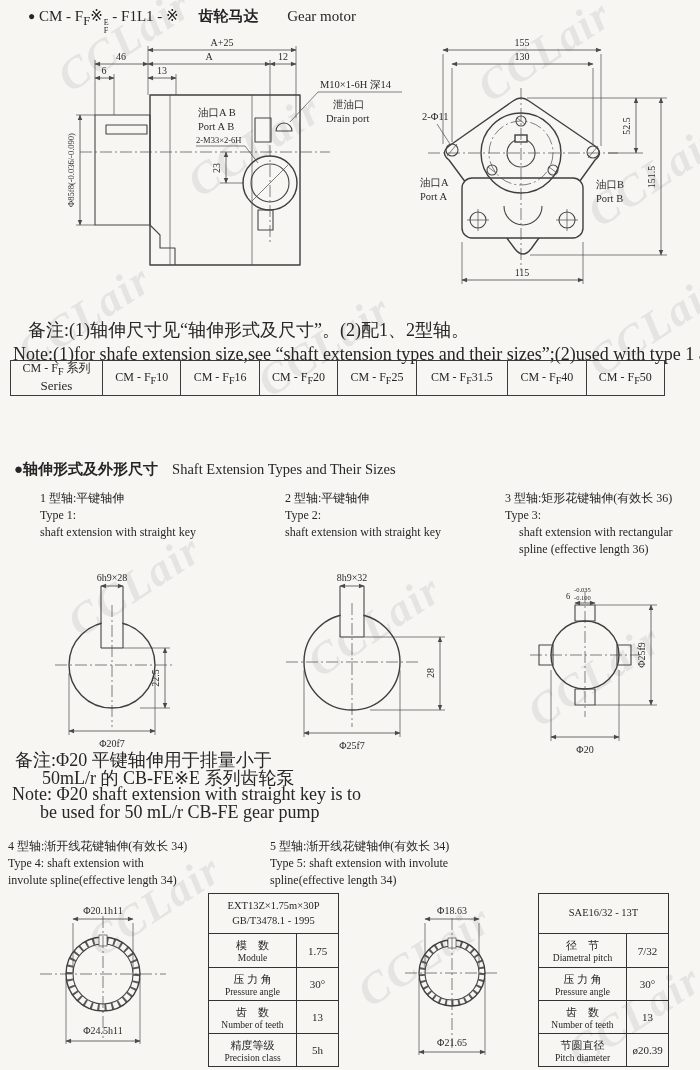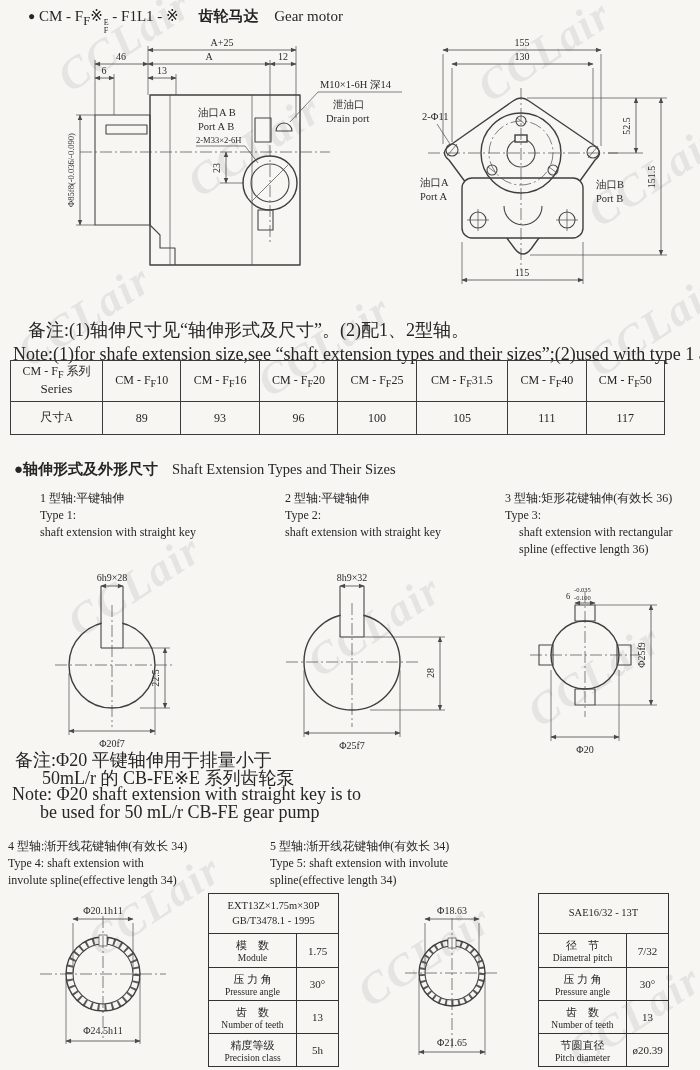--- a/index.html
+++ b/index.html
@@ -7,21 +7,21 @@
   .page { position:relative; width:700px; height:1070px; overflow:hidden; background:#f7f6f3; }
 
   .wm { position:absolute; font-style:italic; font-weight:bold; font-size:44px;
         color:rgba(110,110,118,0.13); transform:rotate(-33deg); letter-spacing:2px;
         pointer-events:none; white-space:nowrap; }
 
   .page-title { position:absolute; left:28px; top:7px; font-size:15px; white-space:nowrap; }
   .page-title .bullet { font-size:12px; vertical-align:1px; }
   .stack { display:inline-flex; flex-direction:column; font-size:8px; line-height:1; vertical-align:-4px; margin-left:1px; }
   .title-cn { margin-left:16px; font-weight:bold; }
-  .title-en { margin-left:12px; }
+  .title-en { margin-left:25px; }
 
   svg { position:absolute; left:0; overflow:visible; }
   #main-draw { top:30px; } #shaft-draw { top:555px; } #bottom-draw { top:888px; }
   .outline  { fill:none; stroke:#3f3f3f; stroke-width:1.4; stroke-linejoin:round; }
   .outline2 { fill:none; stroke:#454545; stroke-width:1.1; stroke-linejoin:round; }
   .fillbg   { fill:#f7f6f3; stroke:#3f3f3f; stroke-width:1.4; }
   .thin { stroke:#4a4a4a; stroke-width:0.7; }
   .cl   { stroke:#4a4a4a; stroke-width:0.7; stroke-dasharray:12 3 2 3; fill:none; }
   .dim  { stroke:#4a4a4a; stroke-width:0.8; marker-start:url(#ar); marker-end:url(#ar); }
   .ring4 { fill:none; stroke:#5a5a5a; stroke-width:7; stroke-dasharray:2 5; }
@@ -229,30 +229,20 @@
         <div class="en">Series</div>
       </td>
     <td>CM - F<sub>F</sub>10</td>
           <td>CM - F<sub>F</sub>16</td>
           <td>CM - F<sub>F</sub>20</td>
           <td>CM - F<sub>F</sub>25</td>
           <td>CM - F<sub>F</sub>31.5</td>
           <td>CM - F<sub>F</sub>40</td>
           <td>CM - F<sub>F</sub>50</td>
         </tr>
-    <tr id="series-val">
-      <td class="lblcell">尺寸A</td>
-    <td>89</td>
-          <td>93</td>
-          <td>96</td>
-          <td>100</td>
-          <td>105</td>
-          <td>111</td>
-          <td>117</td>
-        </tr>
   </tbody>
     </table>
 
   <div class="section-header">
     <span>●</span><span class="cn">轴伸形式及外形尺寸</span><span class="en">Shaft Extension Types and Their Sizes</span>
   </div>
 
   <div class="typedesc" style="left:40px;top:490px">
     <div>1 型轴:平键轴伸</div>
     <div>Type 1:</div>

